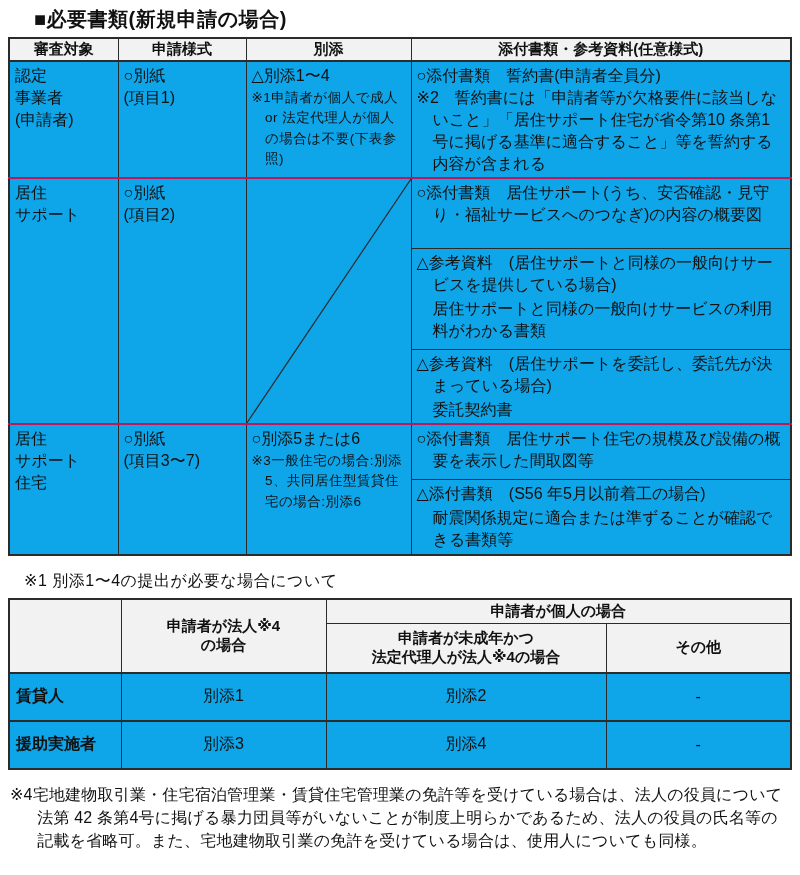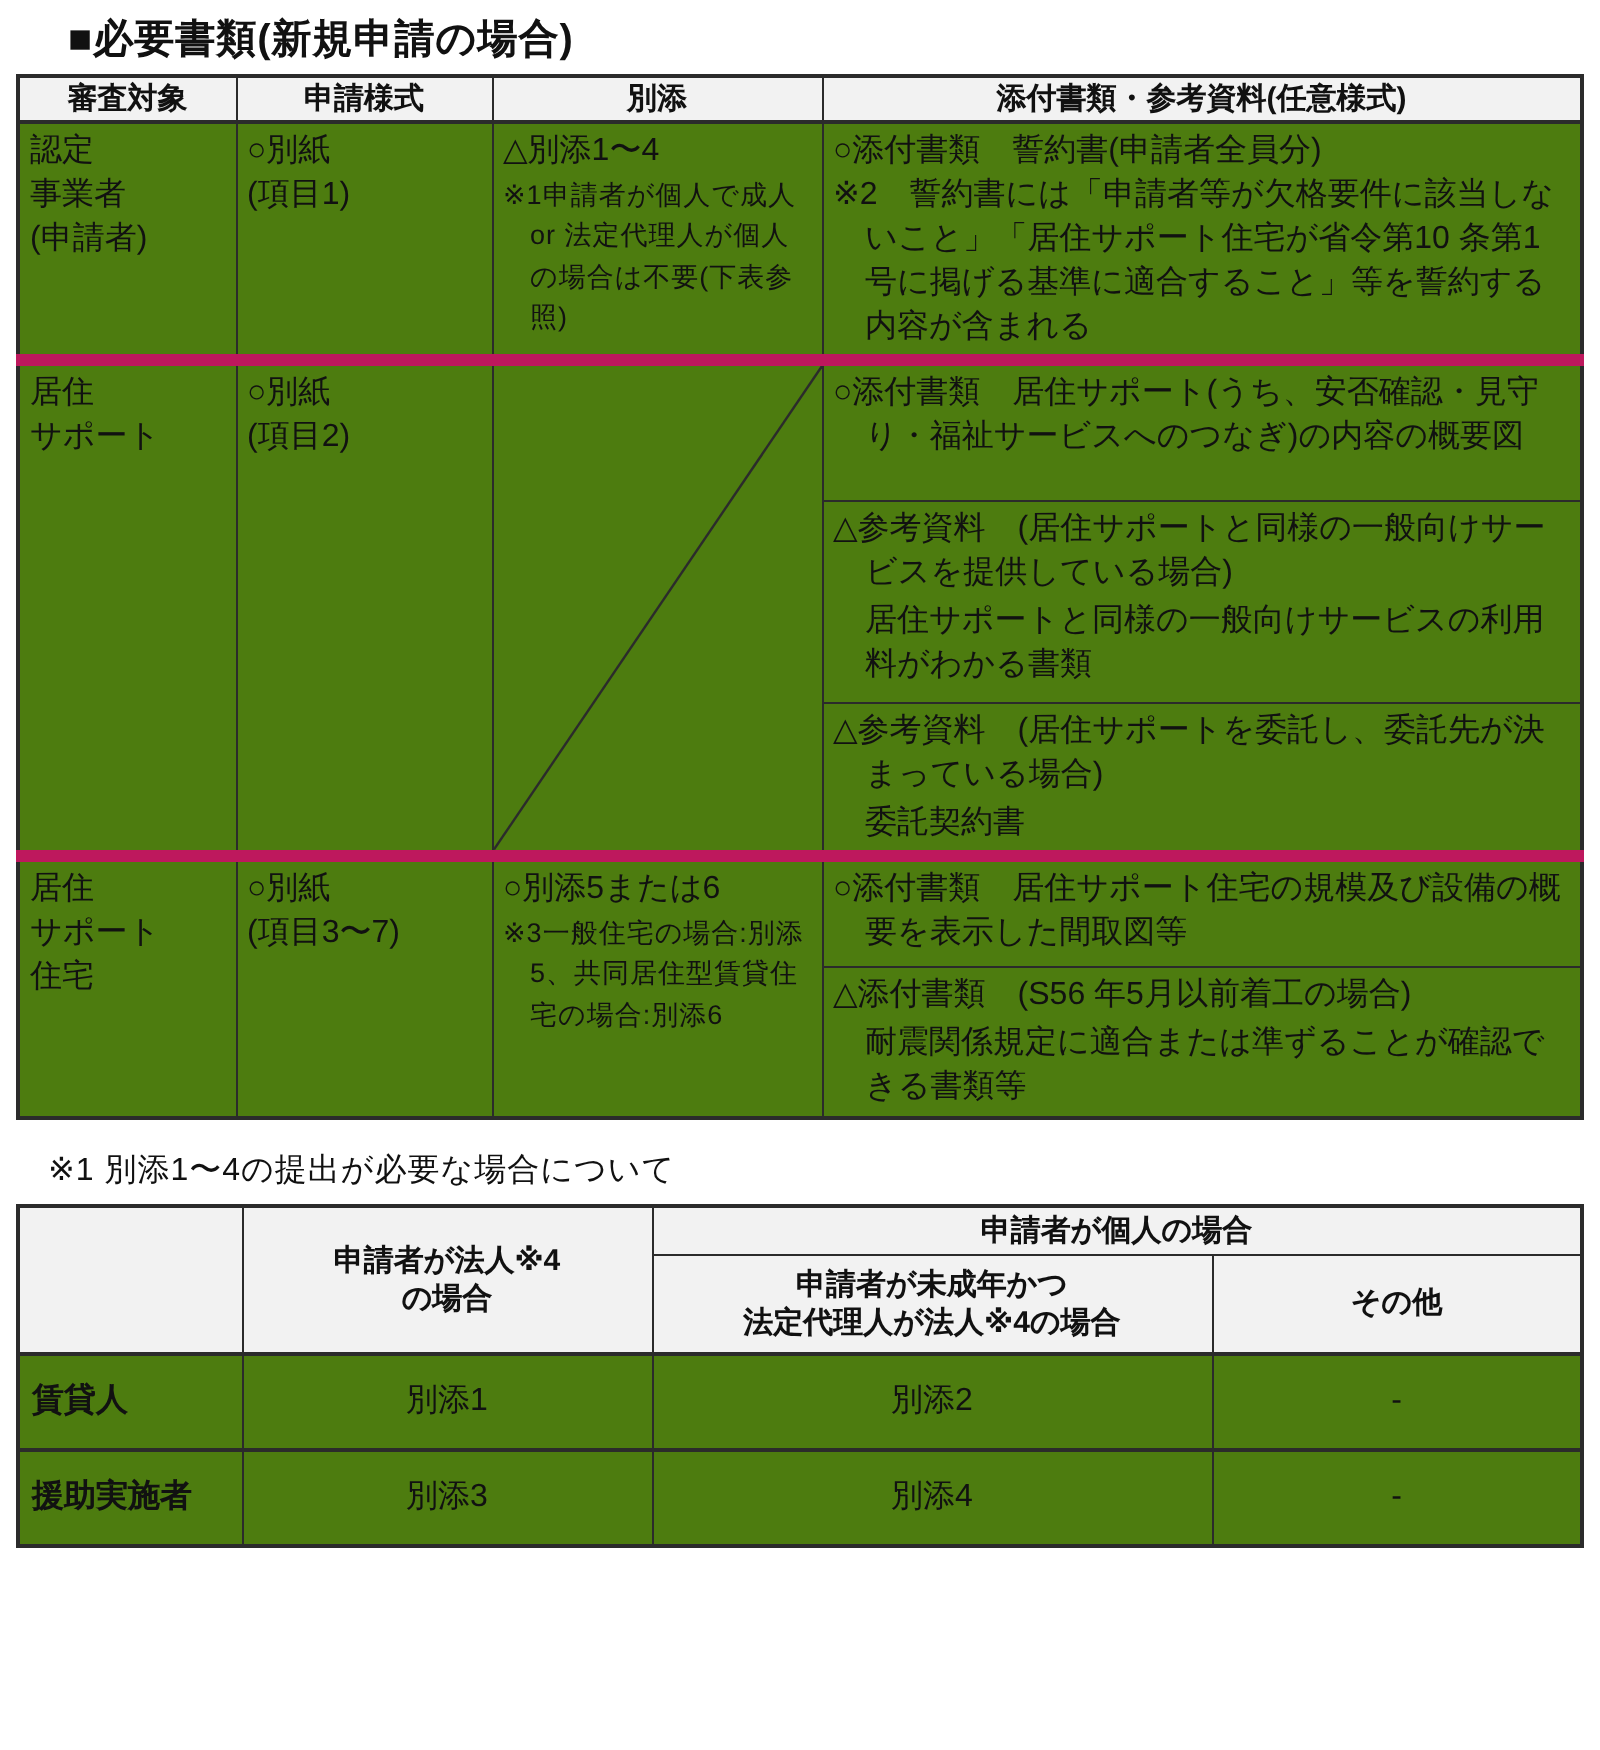--- a/index.html
+++ b/index.html
@@ -13,21 +13,21 @@
 
   
   .titlebar {
     width: 782px; display: flex; justify-content: space-between;
     align-items: flex-end; margin-bottom: 4px; padding: 0 10px 0 2px; margin-left: 24px;
   }
   .doc-title { font-size: 20px; font-weight: bold; letter-spacing: .5px; }
   .legend { font-size: 16px; font-weight: bold; letter-spacing: .5px; }
 
   
-  table { border-collapse: collapse; table-layout: fixed; background: #4d7c0f; }
+  table { border-collapse: collapse; table-layout: fixed; background: #0ea5e9; }
   .main-table, .sub-table { width: 782px; border: 2px solid #2b2b2b; }
   th, td { border: 1px solid #2b2b2b; }
 
   
   .main-table th {
     background: #f2f2f2; font-size: 15px; font-weight: bold;
     text-align: center; vertical-align: middle; height: 22px;
     border-bottom: 2px solid #2b2b2b; padding: 1px 2px;
   }
   .main-table td {
@@ -37,21 +37,21 @@
   .pre { white-space: pre-line; }
   .hang { padding-left: 1em; text-indent: -1em; }
   .indent { padding-left: 1em; }
   .small { font-size: 13.5px; line-height: 1.5; margin-top: 1px; letter-spacing: .5px; }
   tr.h-r1  { height: 100px; }
   tr.h-r2a { height: 70px; }
   tr.h-r2b { height: 101px; }
   tr.h-r2c { height: 70px; }
   tr.h-r3a { height: 55px; }
   tr.h-r3b { height: 76px; }
-  tr.thick td { border-top: 6px solid #be185d; }
+  tr.thick td { border-top: 2px solid #be185d; }
   td.diag { position: relative; padding: 0; }
   td.diag svg { position: absolute; left: 0; top: 0; width: 100%; height: 100%; display: block; }
   .gap { margin-top: 2px; }
 
   
   .note1 { margin: 15px 0 6px 16px; font-size: 16px; letter-spacing: .5px; }
   .note4 {
     margin: 13px 0 0 2px; width: 778px; font-size: 16px; line-height: 1.44;
     padding-left: 1.7em; text-indent: -1.7em; letter-spacing: .2px;
   }
@@ -203,14 +203,15 @@
       </tr>
       <tr class="data">
         <td class="rowlabel">援助実施者</td>
         <td>別添3</td>
         <td>別添4</td>
         <td>-</td>
       </tr>
     </tbody>
   </table>
 
+  <div class="note4">※4宅地建物取引業・住宅宿泊管理業・賃貸住宅管理業の免許等を受けている場合は、法人の役員について法第 42 条第4号に掲げる暴力団員等がいないことが制度上明らかであるため、法人の役員の氏名等の記載を省略可。また、宅地建物取引業の免許を受けている場合は、使用人についても同様。</div>
 
 </div>
 
 </body></html>

